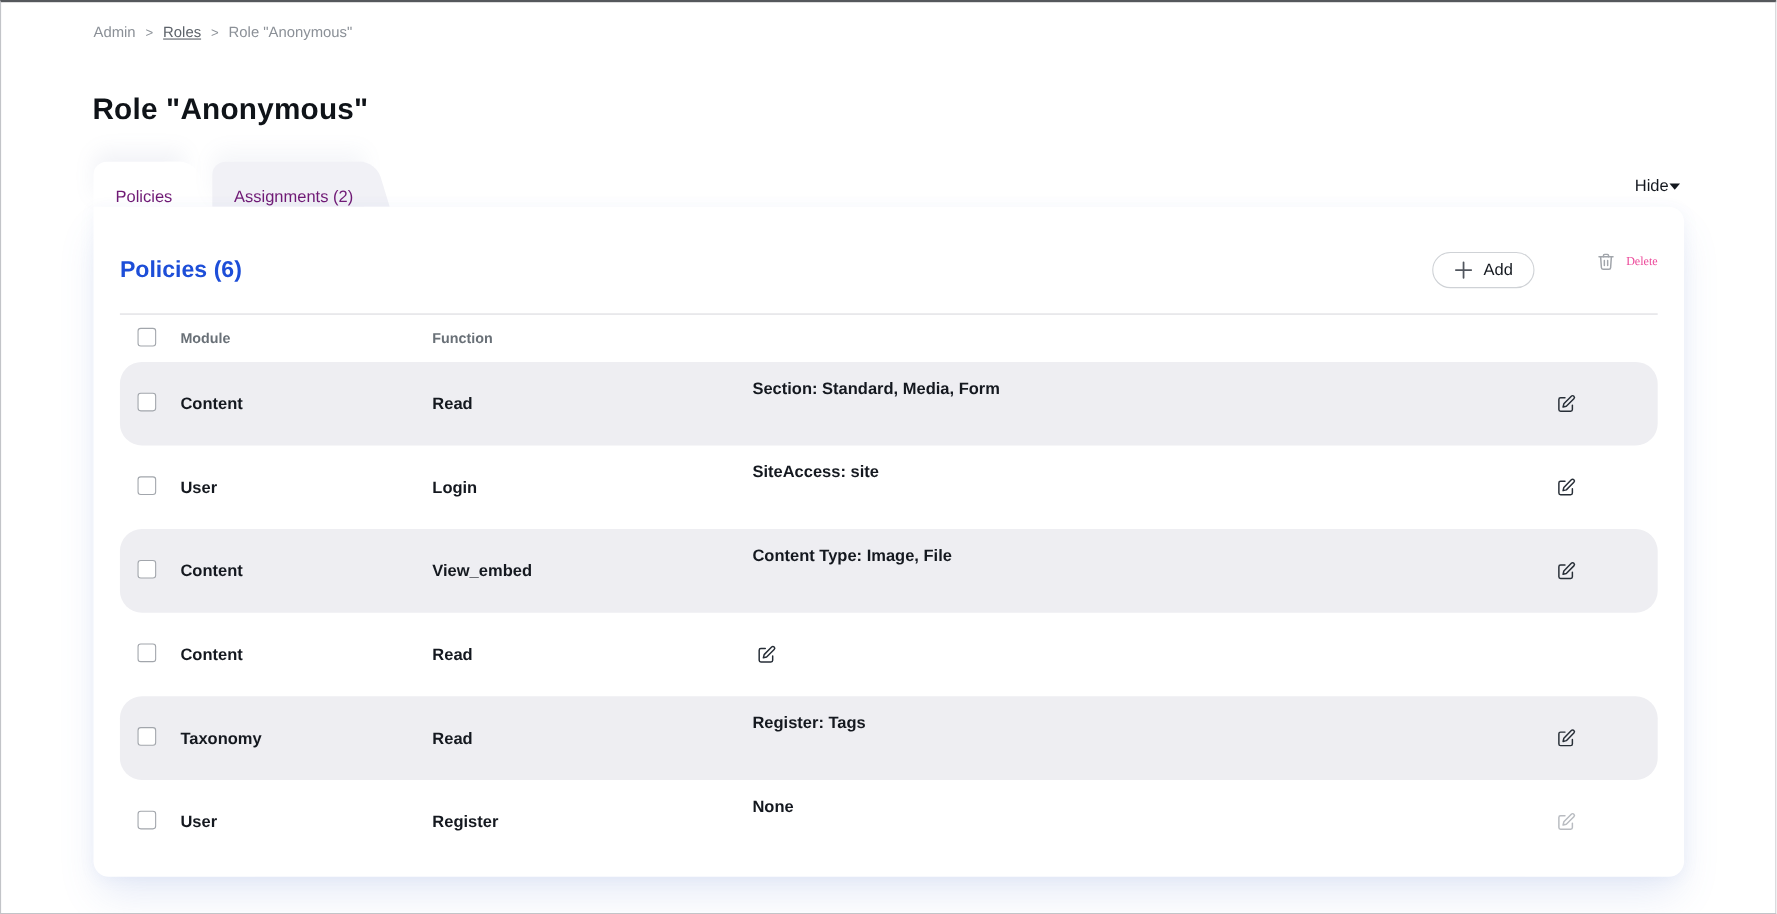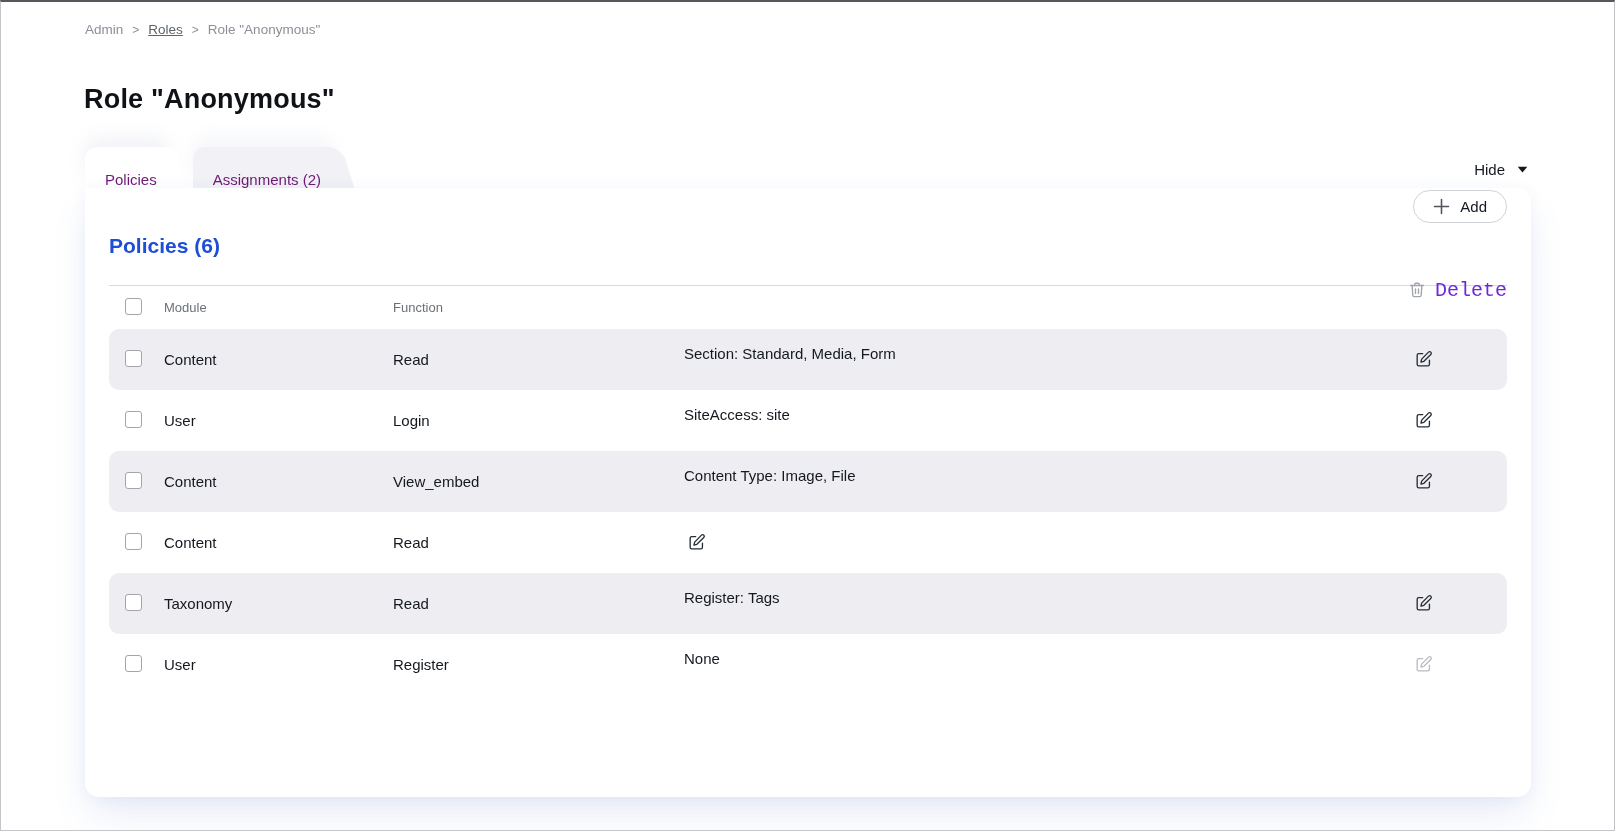--- a/index.html
+++ b/index.html
@@ -28,49 +28,49 @@
     padding:0 10px 0 20px; font-size:15px; color:#701a75; cursor:pointer;
     border-radius:12px 0 0 0; min-width:76px; justify-content:center; }
   .tab::after { content:""; position:absolute; top:0; bottom:0; right:-17px; width:34px;
     background:inherit; transform:skewX(17deg); border-radius:6px 14px 0 0; z-index:-1; }
   .tab { z-index:1; }
   .tab.active { background:#ffffff; box-shadow:0 -10px 18px rgba(125,135,175,.10); }
   .tab.inactive { background:#f1f1f6; margin-left:26px; box-shadow:0 -10px 18px rgba(125,135,175,.08); }
 
   
   .hide-control { position:absolute; top:159px; right:86px; display:flex; align-items:center;
-    gap:12px; font-size:15px; color:#14181f; cursor:pointer; }
+    gap:0; font-size:15px; color:#14181f; cursor:pointer; }
   .hide-control svg { display:block; }
 
   
   .card { position:absolute; left:84px; top:186px; width:1446px; height:609px;
     background:#ffffff; border-radius:0 14px 14px 14px;
     box-shadow:0 20px 38px -6px rgba(96,122,205,.16), 0 2px 14px rgba(96,122,205,.07);
     padding:0 24px; z-index:2; }
 
   .panel-header { height:97px; display:flex; align-items:center; justify-content:space-between;
     padding-top:18px; }
   .panel-title { font-size:21px; font-weight:700; color:#1d4ed8;text-align:center; }
-  .panel-actions { display:flex; align-items:flex-end; gap:56px;flex-direction:column; }
+  .panel-actions { display:flex; align-items:flex-start; gap:56px; }
   .btn-add { display:flex; align-items:center; gap:10px; height:33px; padding:0 19px;
     background:#fff; border:1px solid #cfd2d6; border-radius:17px; font-size:15px;
     color:#14181f; font-family:inherit; cursor:pointer; }
   .btn-add svg { display:block; }
-  .btn-delete { display:flex; align-items:center; gap:9px; font-size:20px; color:#6d28d9;
-    background:none; border:none; font-family:Liberation Mono, monospace; cursor:default; }
+  .btn-delete { display:flex; align-items:center; gap:9px; font-size:11px; color:#ec4899;
+    background:none; border:none; font-family:Liberation Serif, serif; cursor:default; }
   .btn-delete svg { display:block; }
 
   
   .policies-table { border-top:1px solid #d9dade; }
-  .tgrid { display:grid; grid-template-columns:55px 229px 291px 1fr 96px; align-items:center; }
+  .tgrid { display:grid; grid-template-columns:55px 229px 291px 1fr 96px; align-items:center;font-weight:bold; }
   .thead { height:43px; font-size:13px; color:#697077; }
   .cell-check { padding-left:16px; }
   .checkbox { width:17px; height:17px; border:1px solid #a2a6ac; border-radius:3px;
     background:#fff; display:inline-block; cursor:pointer; }
-  .row { height:61px; border-radius:10px; font-size:15px; color:#14181f; }
+  .row { height:76px; border-radius:20px; font-size:15px; color:#14181f; }
   .row.shaded { background:#eeeef2; }
   .row .cell-limitations { align-self:start; margin-top:16px; }
   .cell-edit { display:flex; justify-content:flex-start; padding-left:3px; }
   .edit-btn { background:none; border:none; color:#272e37; cursor:pointer; padding:0;
     display:flex; align-items:center; }
   .edit-btn.disabled { color:#b9bcc1; cursor:default; }
   .edit-btn svg { display:block; }
 </style>
 </head>
 <body>

